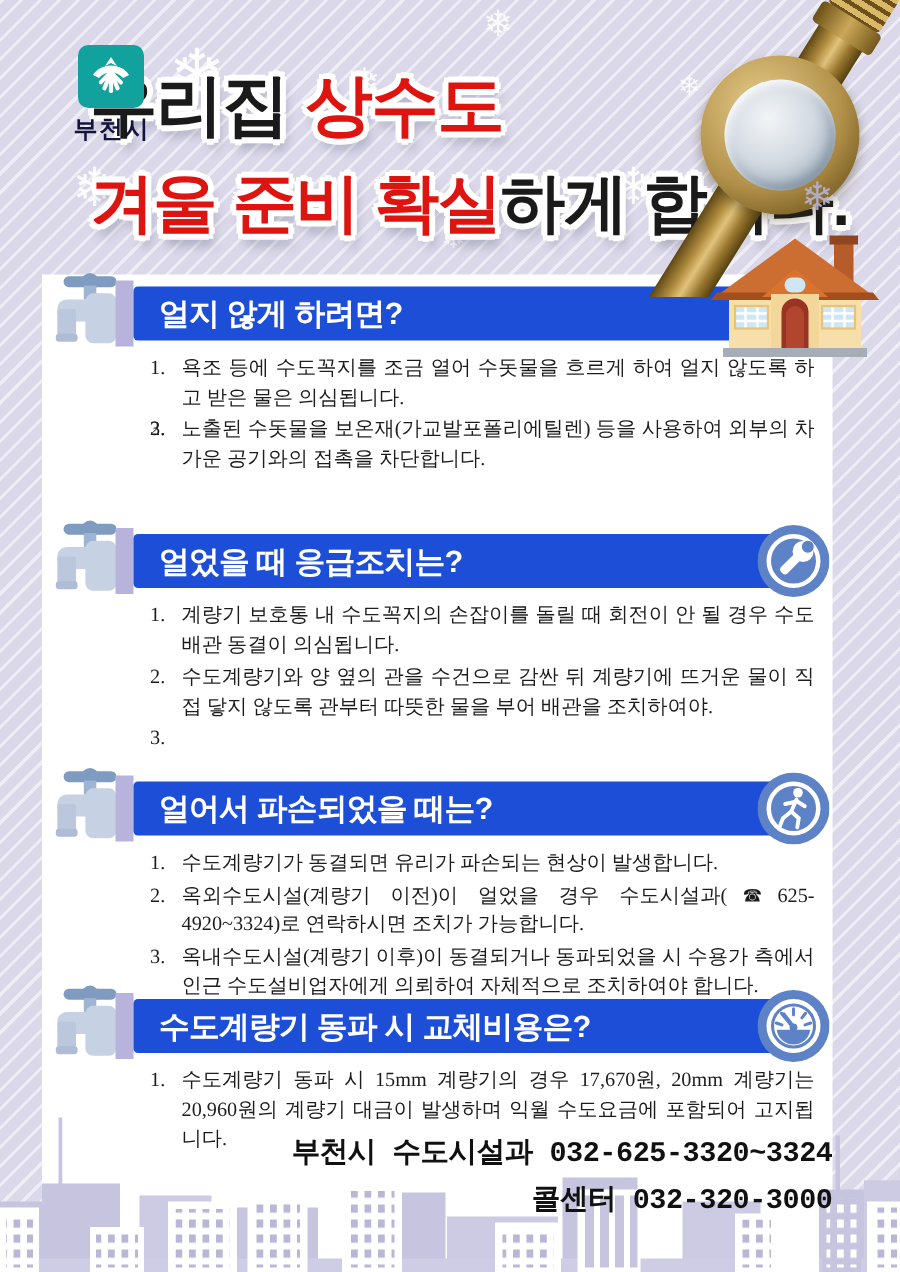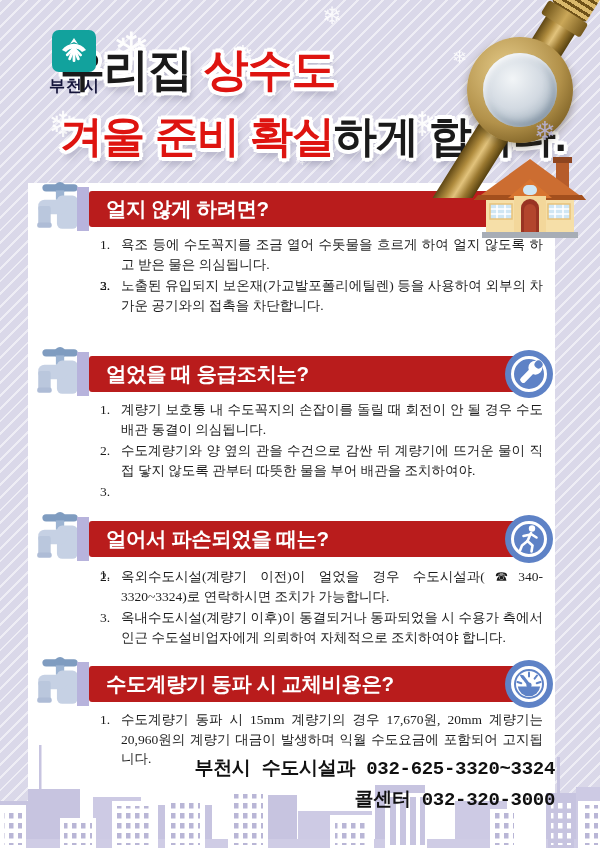--- a/index.html
+++ b/index.html
@@ -36,21 +36,21 @@
     box-shadow:0 4px 8px rgba(60,50,20,.4);}
   .meter-face{position:absolute;left:16px;top:16px;width:74px;height:74px;border-radius:50%;
     background:radial-gradient(circle at 40% 35%,#f2f5f7,#d3dae2 45%,#aebbc7 75%,#93a4b4);
     box-shadow:inset 2px 3px 6px rgba(255,255,255,.9), inset -3px -4px 8px rgba(90,110,130,.55);}
   
   .panel{position:absolute;left:28px;top:183px;width:527px;bottom:0;background:#fff;z-index:1;}
   
   .section{position:absolute;left:28px;width:527px;z-index:2;}
   .s1{top:191px;} .s2{top:356px;} .s3{top:521px;} .s4{top:666px;}
   .bar-accent{position:absolute;left:49px;top:-4px;width:12px;height:44px;background:#b7b3dc;}
-  .bar{position:absolute;left:61px;right:14px;top:0;height:36px;background:#b91c1c;border-radius:3px 18px 18px 3px;
+  .bar{position:absolute;left:61px;right:14px;top:0;height:36px;background:#1d4ed8;border-radius:3px 18px 18px 3px;
     display:flex;align-items:center;padding-left:17px;box-sizing:border-box;}
   .bar-title{color:#fff;font-size:20.5px;font-weight:bold;letter-spacing:-0.5px;}
   .faucet{position:absolute;left:4px;top:-10px;}
   .badge{position:absolute;right:2px;top:-6px;width:48px;height:48px;}
   .items{position:absolute;left:72px;right:12px;top:44px;list-style:none;margin:0;padding:0;
     font-family:"Liberation Serif",serif;font-size:13.5px;line-height:19.5px;color:#1c1c1c;text-align:justify;}
   .item{position:relative;padding-left:21px;margin-bottom:2px;}
   .item .num{position:absolute;left:0;top:0;}
   
   .house{position:absolute;left:468px;top:148px;z-index:6;}
@@ -118,21 +118,21 @@
     <rect x="6" y="24" width="12" height="18" rx="2" fill="#bac7dd"></rect>
     <rect x="5" y="40" width="14" height="5" rx="2" fill="#aebcd6"></rect>
   </svg>
   <div class="bar-accent"></div>
   <div class="bar">
     <span class="bar-title">얼지 않게 하려면?</span>
   </div>
   <ul class="items">
     <li class="item"><span class="num">1.</span><span>욕조 등에 수도꼭지를 조금 열어 수돗물을 흐르게 하여 얼지 않도록 하고 받은 물은 의심됩니다.</span></li>
     <li class="item"><span class="num">2.</span></li>
-    <li class="item"><span class="num">3.</span><span>노출된 유입되지 보온재(가교발포폴리에틸렌) 등을 사용하여 외부의 차가운 공기와의 접촉을 차단합니다.</span></li>
+    <li class="item"><span class="num">3.</span><span>노출된 수돗물을 보온재(가교발포폴리에틸렌) 등을 사용하여 외부의 차가운 공기와의 접촉을 차단합니다.</span></li>
   </ul>
 </div>
 
 <div class="section s2">
   <svg class="faucet" width="54" height="52" viewBox="0 0 52 50">
     <rect x="10" y="3" width="34" height="7" rx="3.5" fill="#7f9cc0"></rect>
     <circle cx="27" cy="6.5" r="5.5" fill="#7f9cc0"></circle>
     <rect x="23" y="9" width="8" height="9" fill="#9db4d2"></rect>
     <rect x="24" y="14" width="20" height="32" rx="5" fill="#c6d1e4"></rect>
     <rect x="6" y="18" width="28" height="14" rx="6" fill="#c6d1e4"></rect>
@@ -179,22 +179,22 @@
     <circle cx="27" cy="13.5" r="3.2" fill="#fff"></circle>
     <g stroke="#fff" stroke-width="2.6" fill="none" stroke-linecap="round">
       <path d="M26 18 L22.5 26"></path>
       <path d="M26 19 L31.5 22.5"></path>
       <path d="M25.5 19.5 L18.5 21"></path>
       <path d="M22.5 26 L27.5 30.5 L26.5 36.5"></path>
       <path d="M22.5 26 L17 30.5 L15 35.5"></path>
     </g>
   </svg>
   <ul class="items">
-    <li class="item"><span class="num">1.</span></li>
-    <li class="item"><span class="num">2.</span><span>옥외수도시설(계량기 이전)이 얼었을 경우 수도시설과(☎340-3320~3324)로 연락하시면 조치가 가능합니다.</span></li>
+    <li class="item"><span class="num">1.</span><span>수도계량기가 동결되면 유리가 파손되는 현상이 발생합니다.</span></li>
+    <li class="item"><span class="num">2.</span><span>옥외수도시설(계량기 이전)이 얼었을 경우 수도시설과(☎625-4920~3324)로 연락하시면 조치가 가능합니다.</span></li>
     <li class="item"><span class="num">3.</span><span>옥내수도시설(계량기 이후)이 동결되거나 동파되었을 시 수용가 측에서 인근 수도설비업자에게 의뢰하여 자체적으로 조치하여야 합니다.</span></li>
   </ul>
 </div>
 
 <div class="section s4">
   <svg class="faucet" width="54" height="52" viewBox="0 0 52 50">
     <rect x="10" y="3" width="34" height="7" rx="3.5" fill="#7f9cc0"></rect>
     <circle cx="27" cy="6.5" r="5.5" fill="#7f9cc0"></circle>
     <rect x="23" y="9" width="8" height="9" fill="#9db4d2"></rect>
     <rect x="24" y="14" width="20" height="32" rx="5" fill="#c6d1e4"></rect>

